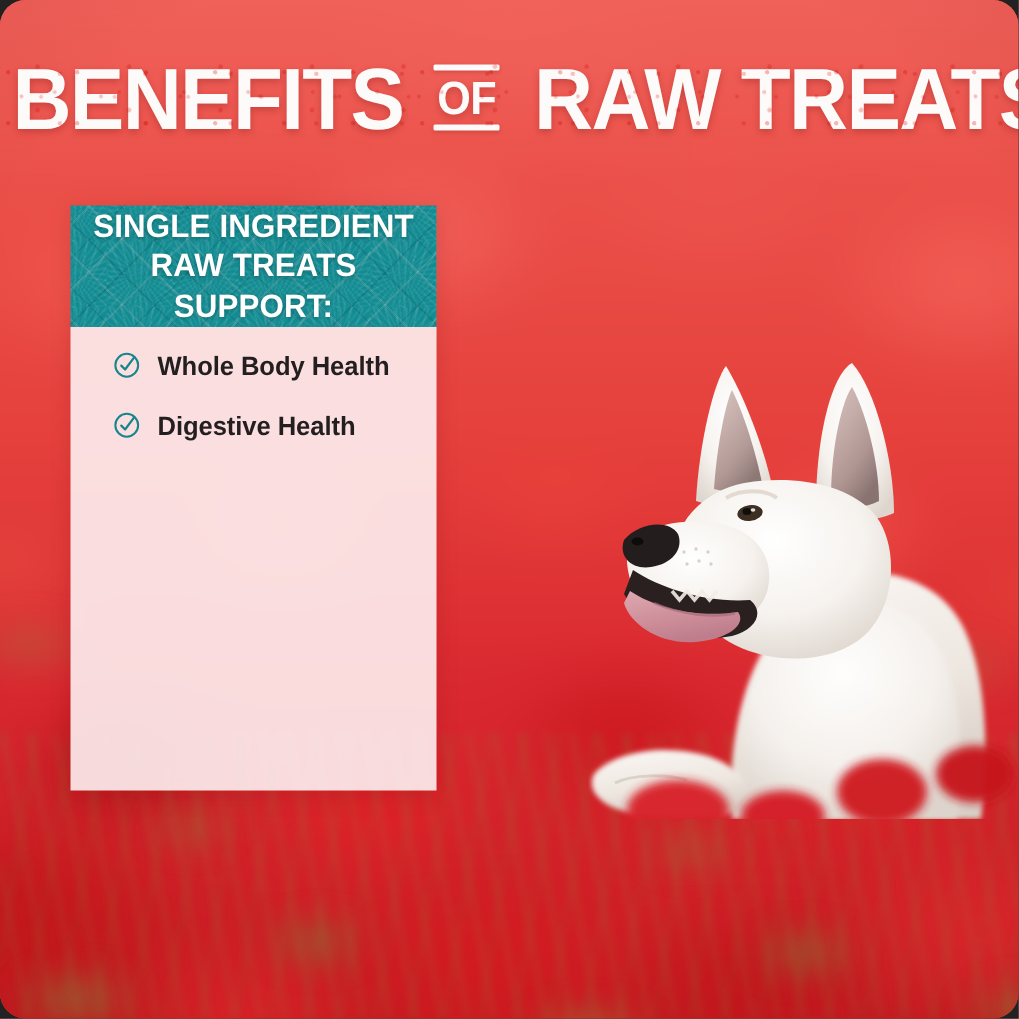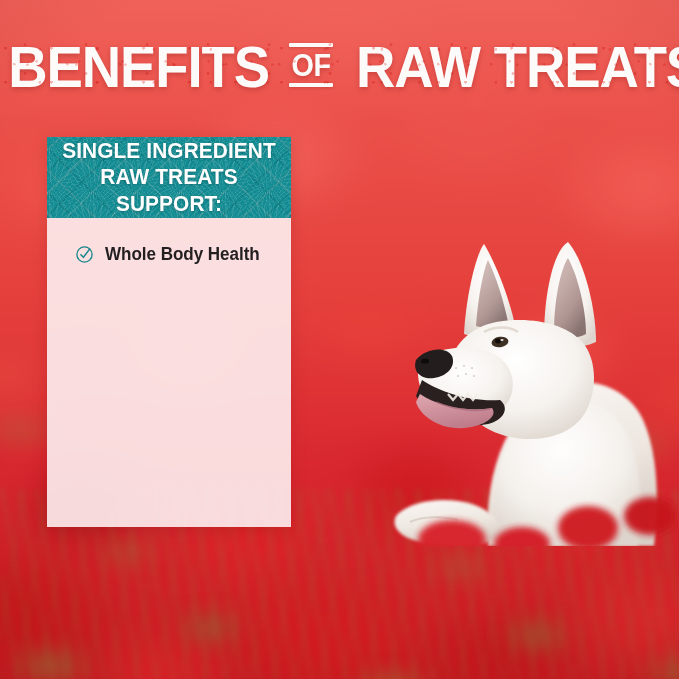--- a/index.html
+++ b/index.html
@@ -2,20 +2,21 @@
 <html><head>
 <meta charset="utf-8">
 <style>
   html,body{margin:0;padding:0;background:#222;}
   #root{
     position:relative;
     width:679px;height:679px;
     overflow:hidden;
     font-family:"Liberation Sans", sans-serif;
     background:#e8443c;
+    border-radius:17px;
   }
 
   
   .bg{position:absolute;inset:0;overflow:hidden;}
   .bg-base{
     position:absolute;inset:-40px;
     background:
       radial-gradient(ellipse 180px 120px at 8% 86%, #c9171b 0%, rgba(201,23,27,0) 62%),
       radial-gradient(ellipse 150px 110px at 26% 95%, #e0242a 0%, rgba(224,36,42,0) 60%),
       radial-gradient(ellipse 170px 120px at 48% 90%, #d41a20 0%, rgba(212,26,32,0) 62%),
@@ -176,21 +177,21 @@
   .card-head h2 span{display:block;}
 
   .card-body{
     position:relative;
     height:309px;
     background:rgba(253,240,241,.90);
     padding:16px 0 0 0;
     box-sizing:border-box;
   }
   .benefit{
-    display:flex;align-items:center;
+    display:flex;align-items:flex-start;
     height:40px;
     padding-left:28px;
   }
   .check{
     flex:0 0 auto;width:19px;height:19px;margin-right:11px;position:relative;top:0;
   }
   .check svg{display:block;width:19px;height:19px;}
   .benefit .label{
     color:#231f20;font-size:17.6px;font-weight:700;letter-spacing:-.05px;
     transform:scaleX(.97);transform-origin:left center;
@@ -316,20 +317,29 @@
           <svg viewBox="0 0 24 24">
               <circle cx="12" cy="12" r="9.6" fill="none" stroke="#17868c" stroke-width="1.7"></circle>
               <path d="M7.4 12.3 L10.6 15.6 L18.4 5.2" fill="none" stroke="#17868c" stroke-width="1.9" stroke-linecap="round" stroke-linejoin="round"></path>
             </svg>
         </span>
         <span class="label">Whole Body Health</span>
       </div>
 
 
 
+      <div class="benefit">
+        <span class="check">
+          <svg viewBox="0 0 24 24">
+              <circle cx="12" cy="12" r="9.6" fill="none" stroke="#17868c" stroke-width="1.7"></circle>
+              <path d="M7.4 12.3 L10.6 15.6 L18.4 5.2" fill="none" stroke="#17868c" stroke-width="1.9" stroke-linecap="round" stroke-linejoin="round"></path>
+            </svg>
+        </span>
+        <span class="label">Digestive Health</span>
+      </div>
 
 
 
 
     </div>
   </div>
 
 </div>
 
 </body></html>

